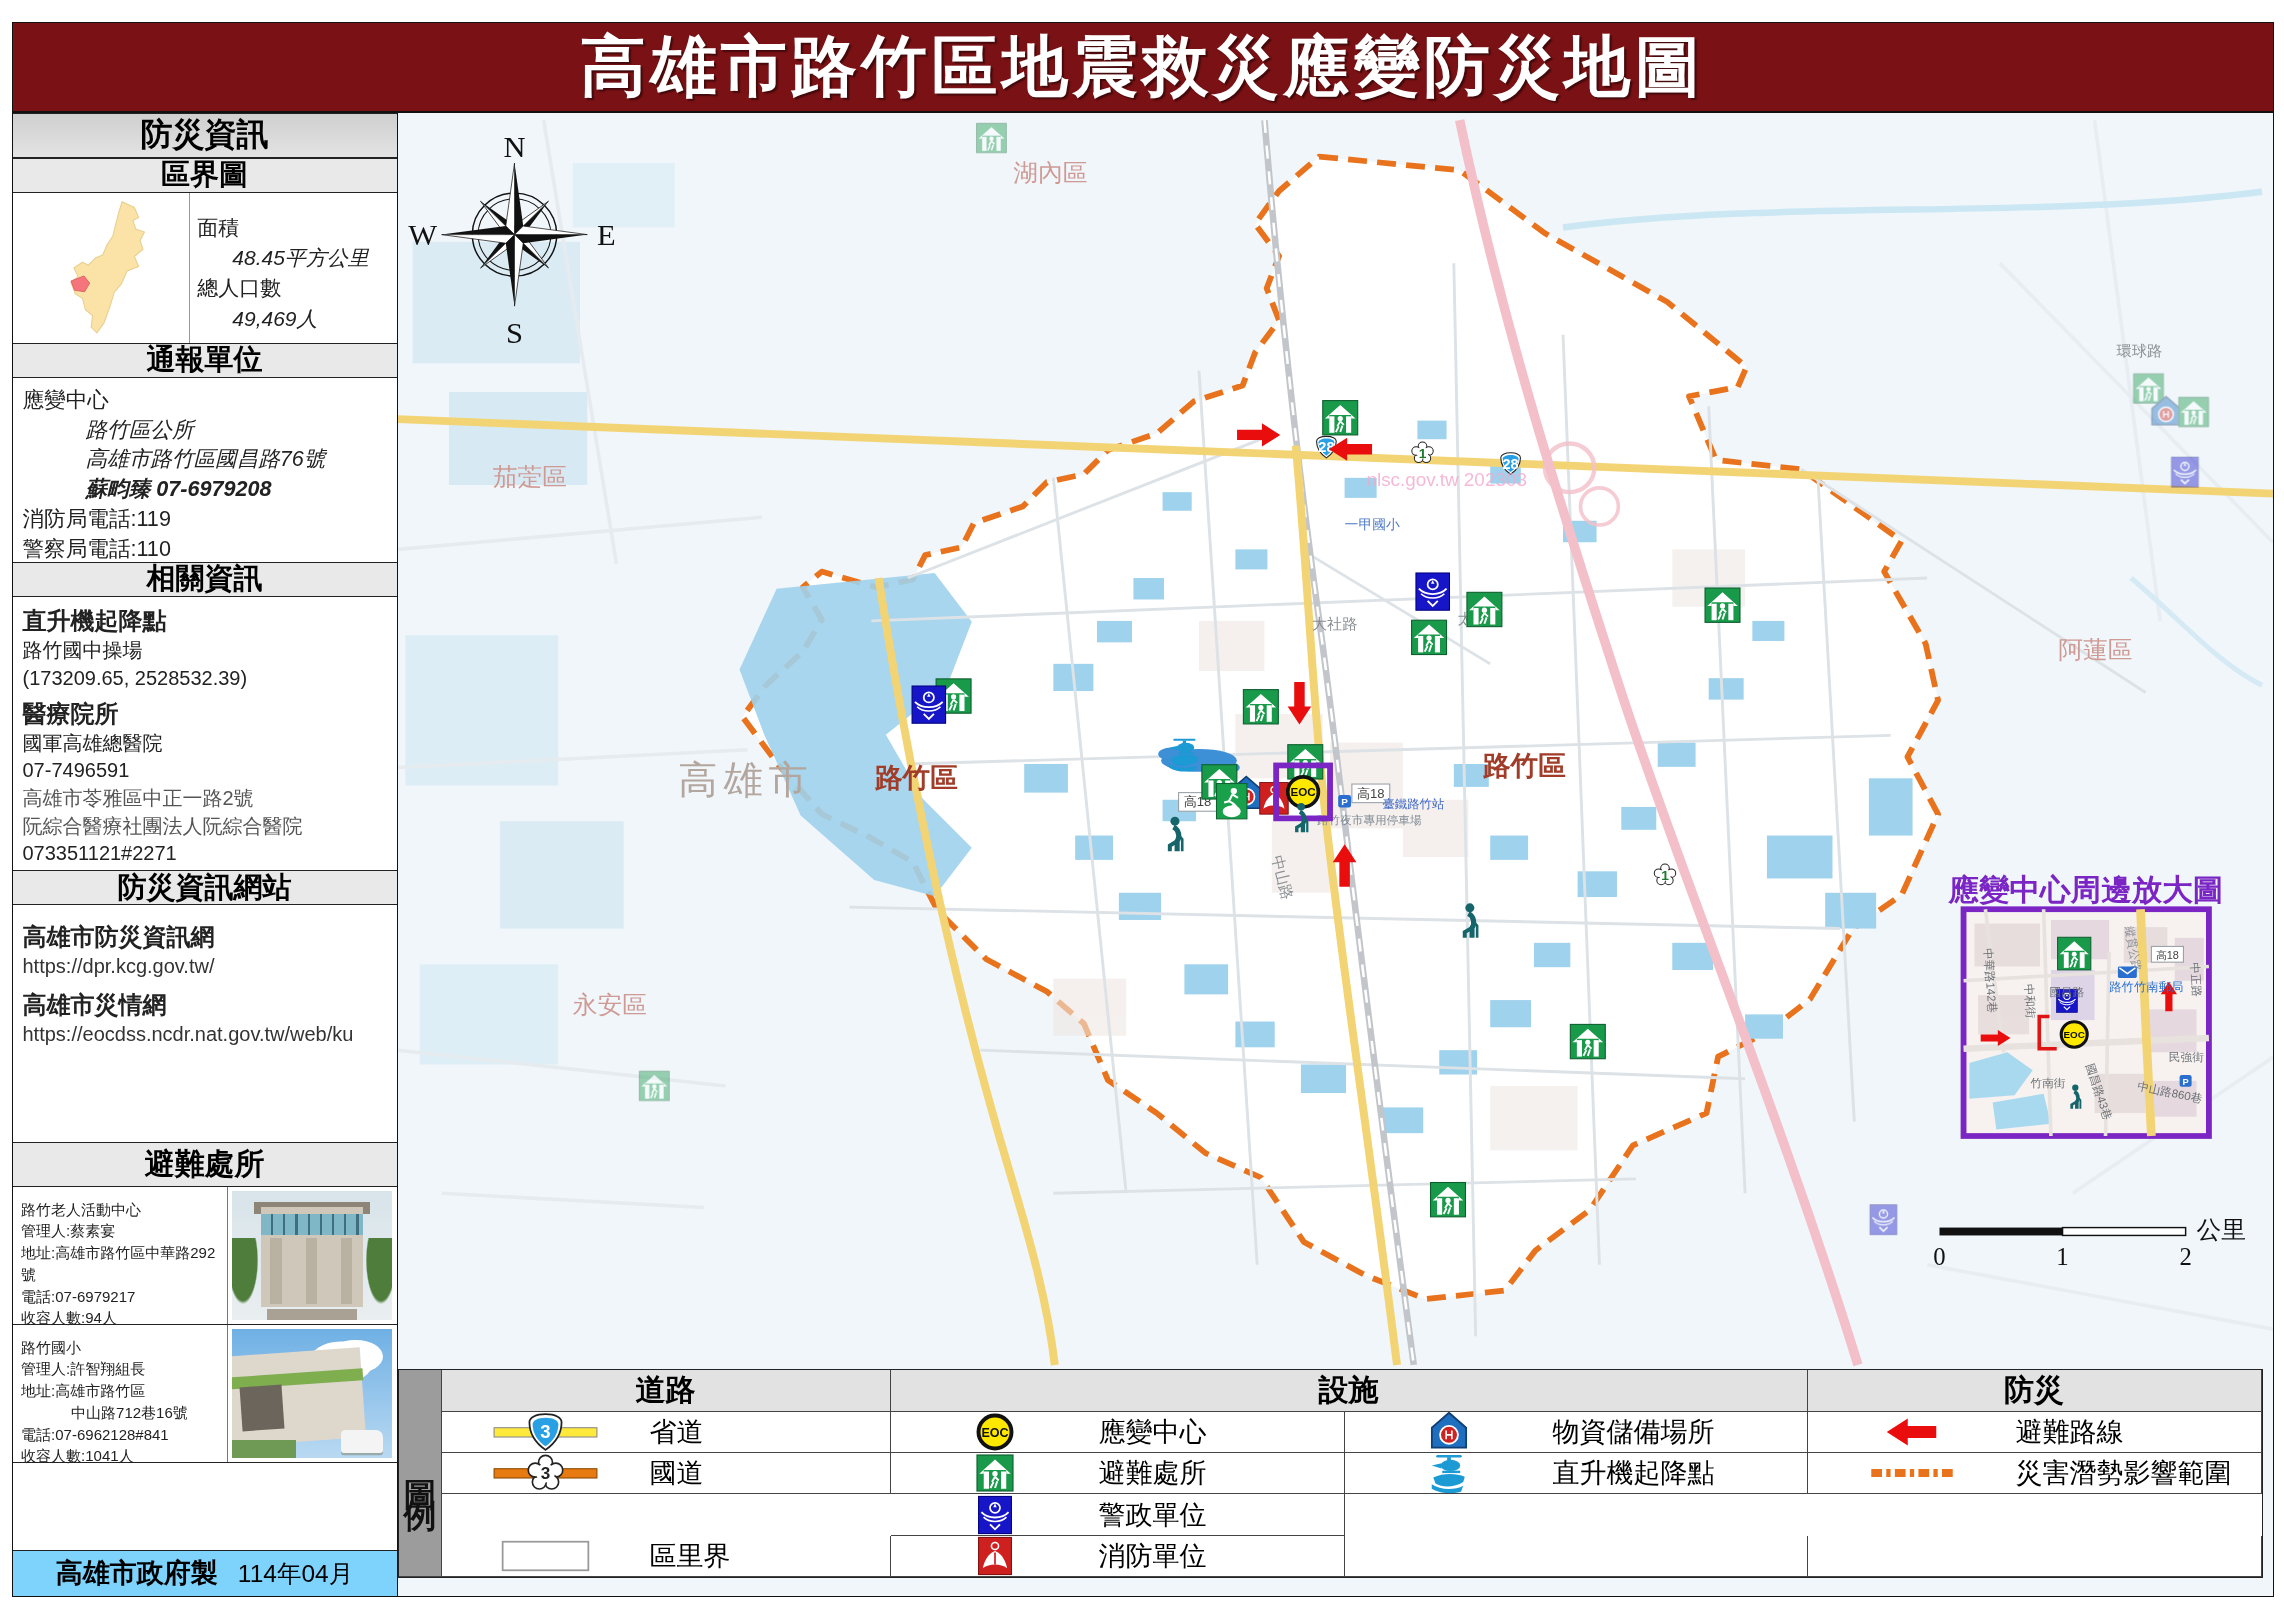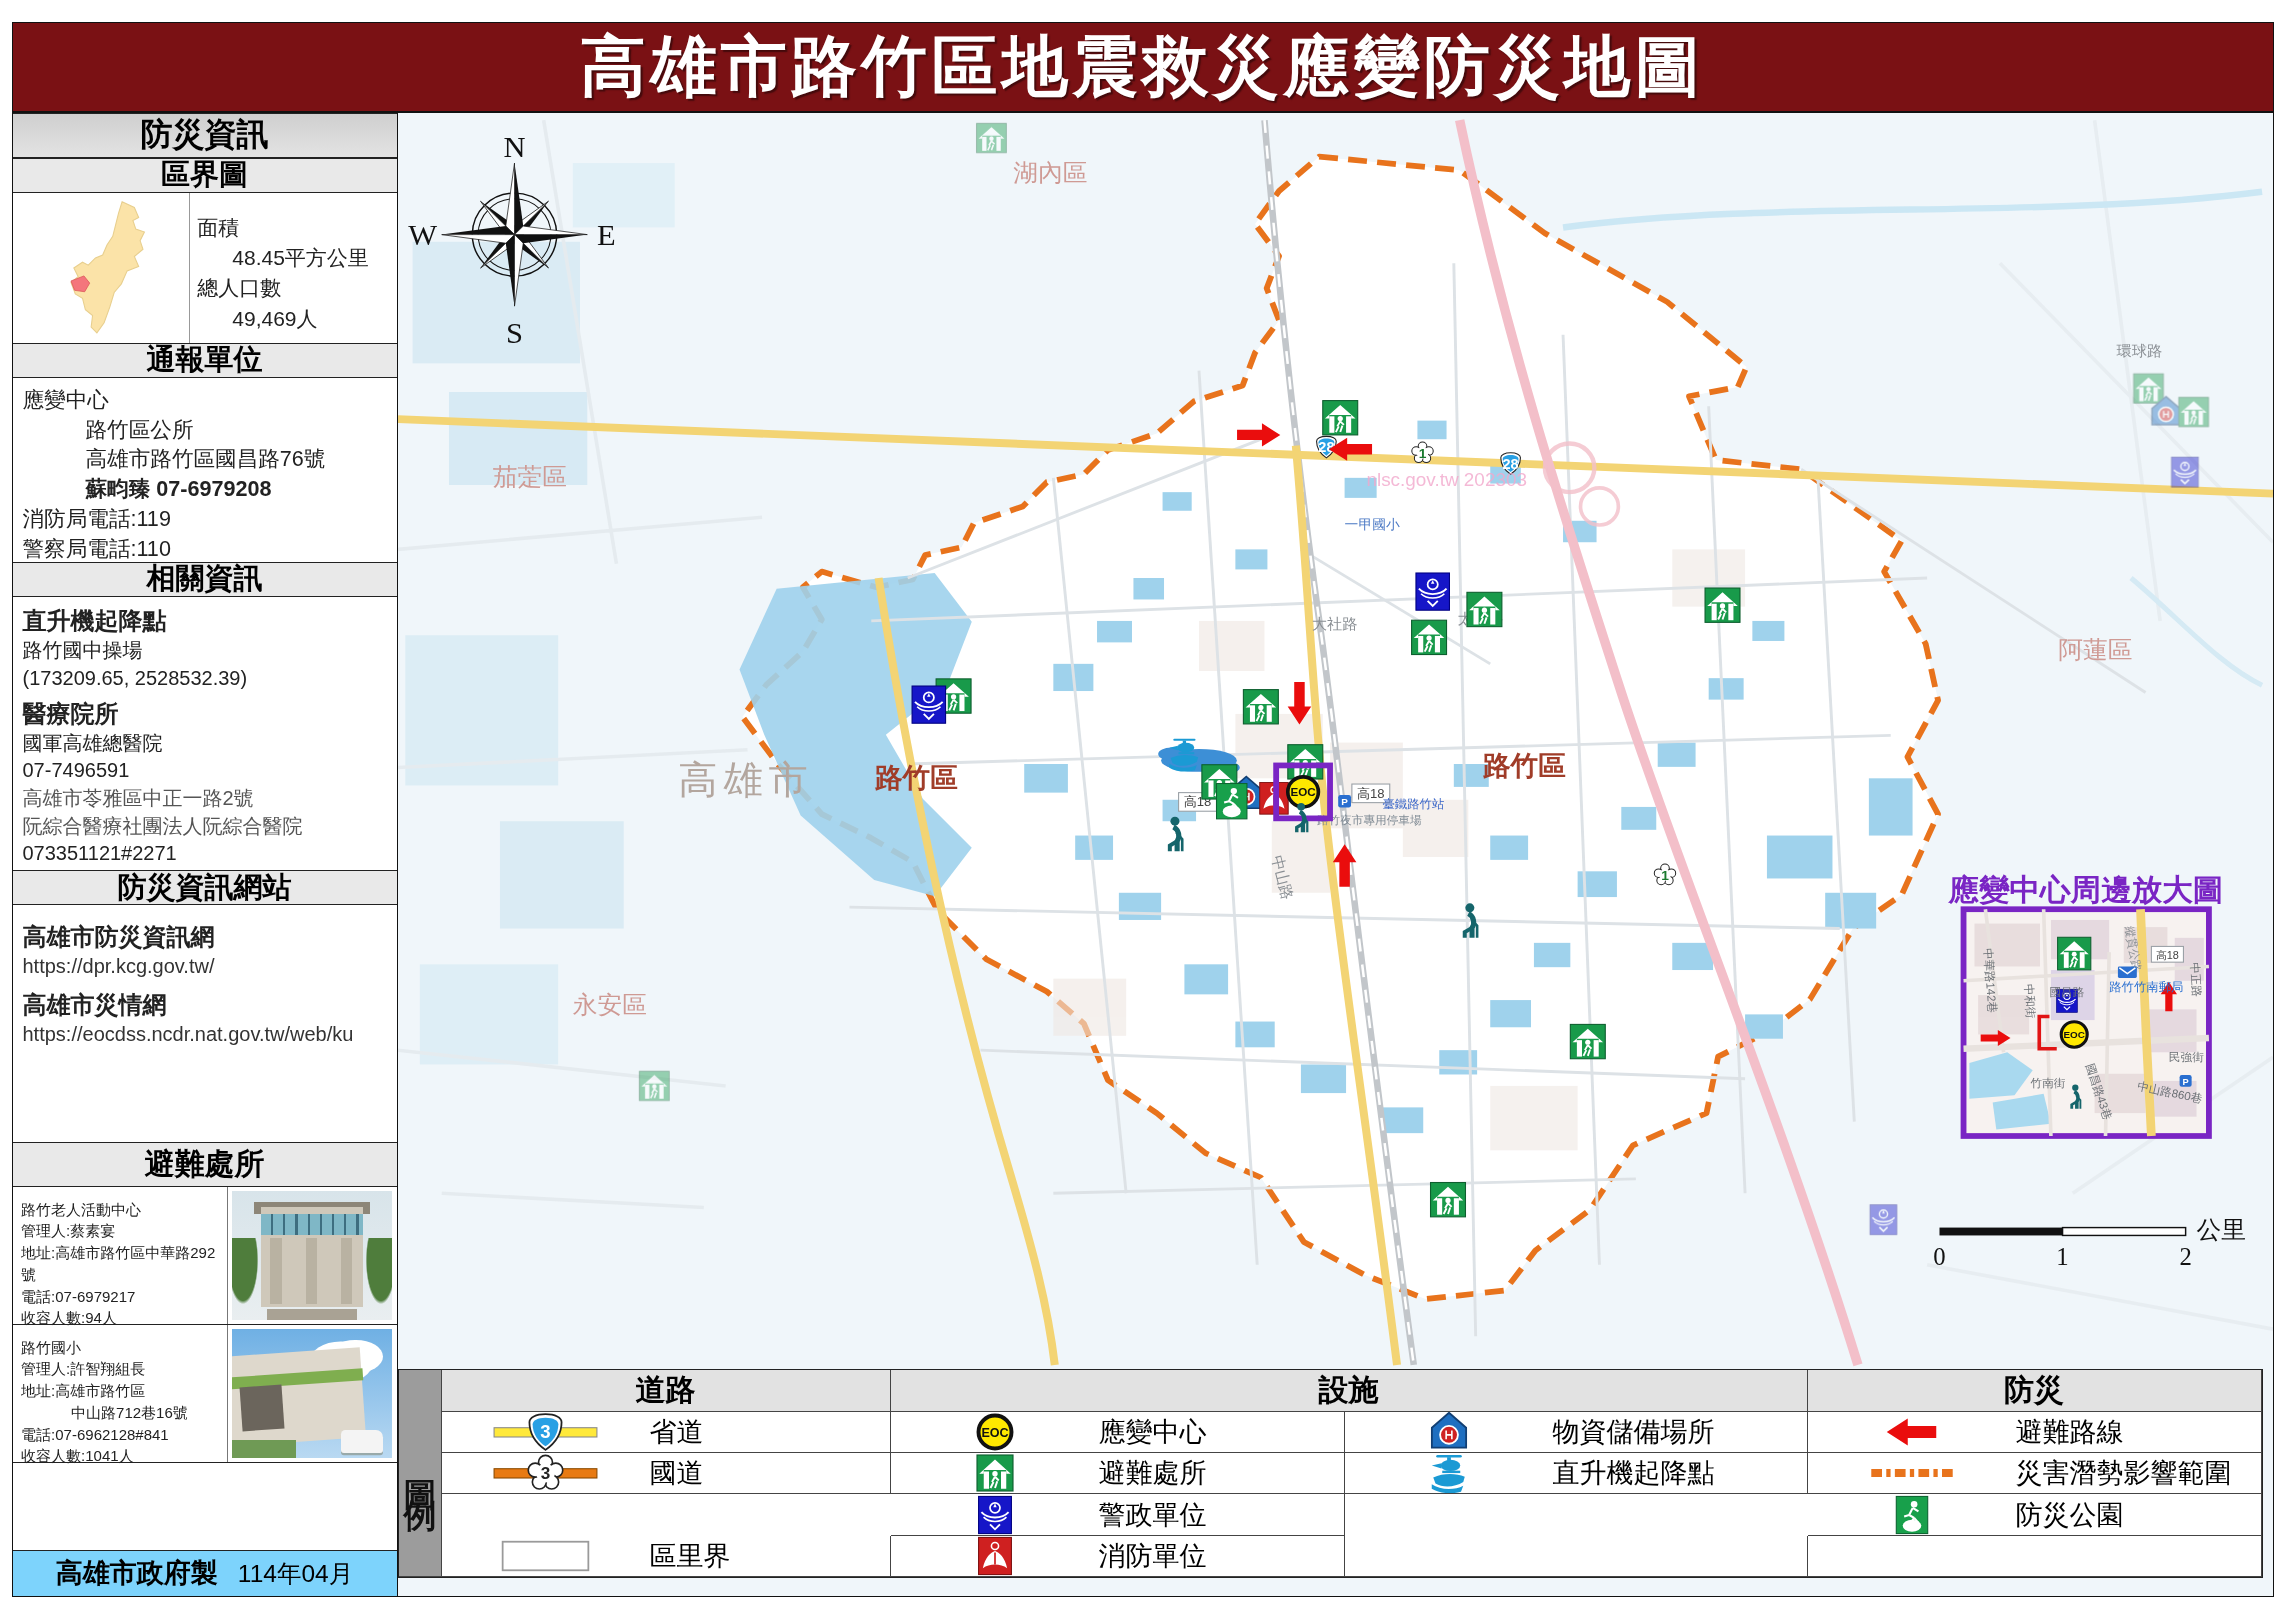--- a/index.html
+++ b/index.html
@@ -8,21 +8,21 @@
   
   .titlebar{height:88px;background:#7a1114;border-bottom:2.2px solid #111;display:flex;align-items:center;justify-content:center;}
   .titlebar h1{margin:0;color:#fff;font-size:66px;font-weight:bold;letter-spacing:4.3px;text-shadow:2.2px 2.2px 1.4px rgba(0,0,0,.45);}
   
   .content{flex:1;display:flex;min-height:0;}
   .sidebar{width:384px;border-right:1.4px solid #111;display:flex;flex-direction:column;background:#fff;}
   .sec-head{background:#d7d7d7;border-top:1.4px solid #222;border-bottom:1.4px solid #222;display:flex;align-items:center;justify-content:center;font-weight:bold;}
   .sec-head.big{font-size:32px;height:43px;background:linear-gradient(#cfcfcf,#e3e3e3);}
   .sec-head.sub{font-size:29px;height:33px;background:#e9e9e9;}
   .sec-body{background:#fff;padding:7.2px 10px;font-size:21.6px;color:#222;line-height:1.38;}
-  .indent{padding-left:63px;}
+  .indent{padding-left:63px;font-style:italic;}
   .b{font-weight:bold;}
   .gray{color:#555;}
   
   .bnd{display:flex;height:150px;padding:0;}
   .bnd-map{width:46%;border-right:0.7px solid #999;display:flex;align-items:center;justify-content:center;}
   .bnd-info{flex:1;padding:10px 7.2px;font-size:21px;display:flex;flex-direction:column;justify-content:center;gap:1.4px;margin-top:12px;}
   
   .site-name{font-weight:bold;font-size:24px;margin-top:7.2px;}
   .site-url{font-size:20px;color:#333;}
   
@@ -627,28 +627,20 @@
       </div>
 
       <div class="lg-cell lg-item" style="grid-column:3">
         <span class="lg-ico">
                 <svg width="50" height="40" viewBox="0 0 70 56">
                   <use href="#icon-police" transform="translate(35,28) scale(1.0)"></use>
                 </svg>
               </span>
         <span>警政單位</span>
       </div>
-      <div class="lg-cell lg-item" style="grid-column:5">
-        <span class="lg-ico">
-                <svg width="50" height="40" viewBox="0 0 70 56">
-                  <use href="#icon-park" transform="translate(35,28) scale(1.0)"></use>
-                </svg>
-              </span>
-        <span>防災公園</span>
-      </div>
 
       <div class="lg-cell lg-item" style="grid-column:2">
         <span class="lg-ico">
           <svg width="115" height="40" viewBox="0 0 160 56">
                   <rect x="20" y="8" width="120" height="40" fill="#fff" stroke="#9a9a9a" stroke-width="2.5"></rect>
                 </svg>
         </span>
         <span>區里界</span>
       </div>
       <div class="lg-cell lg-item" style="grid-column:3">

